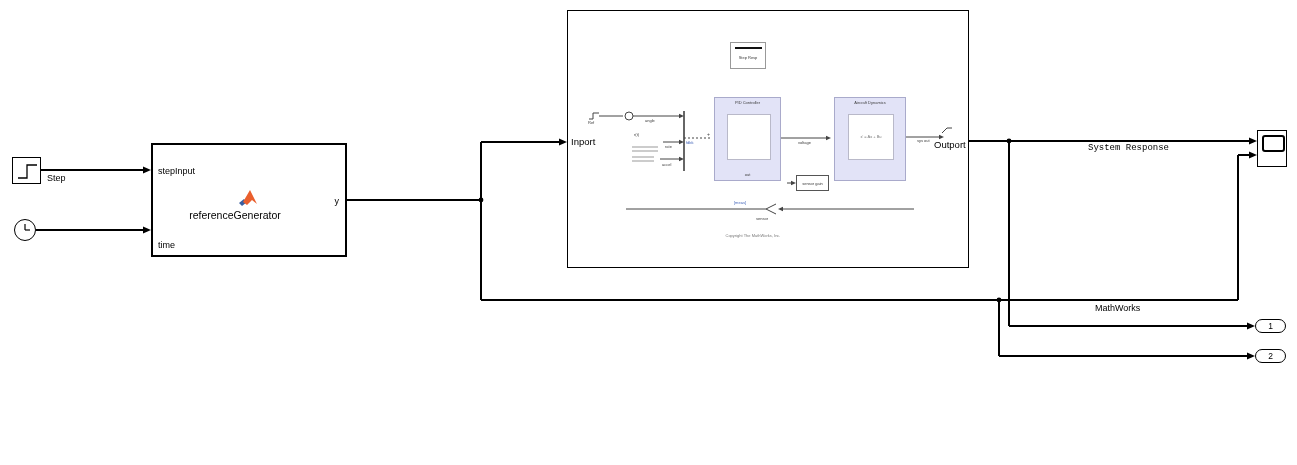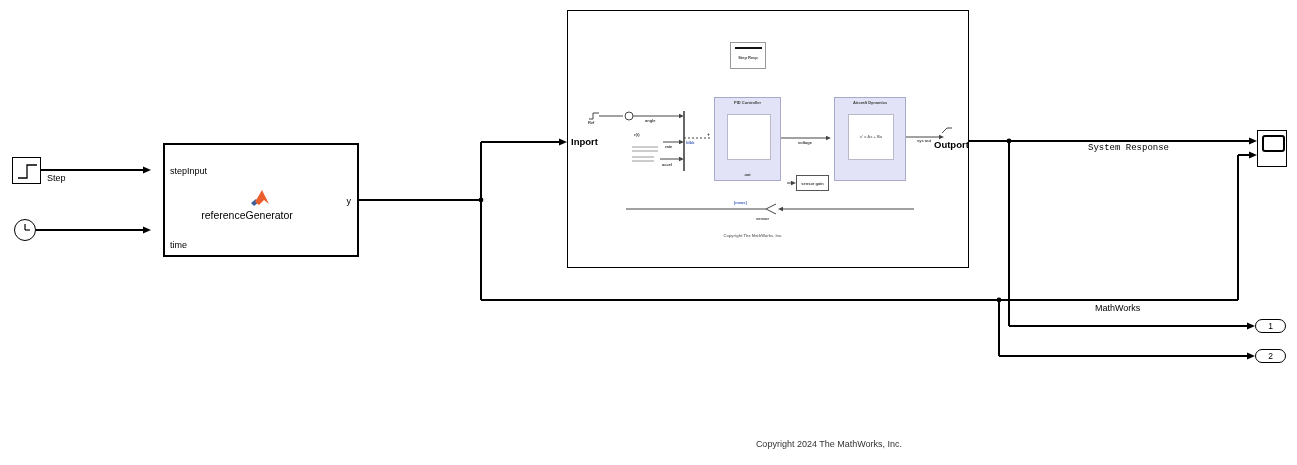--- a/index.html
+++ b/index.html
@@ -4,21 +4,21 @@
 <style>
   html,body{margin:0;padding:0;background:#fff;}
   #canvas{
     position:relative;width:1297px;height:465px;background:#ffffff;
     font-family:"Liberation Sans",sans-serif;color:#000;overflow:hidden;
   }
   .lbl{position:absolute;font-size:9px;color:#000;white-space:nowrap;}
   
   .block{position:absolute;background:#fff;border:1px solid #000;box-sizing:border-box;}
   #refgen{border-width:2px;}
-  #subsystem{border-width:1.5px;font-weight:bold;}
+  #subsystem{border-width:1.5px;}
   #clock{border-radius:50%;}
   .pill{
     position:absolute;width:31px;height:14px;border:1.4px solid #000;border-radius:8px;
     box-sizing:border-box;background:#fff;display:flex;align-items:center;justify-content:center;
     font-size:8.5px;
   }
   #scope{border-width:1.5px;}
   #scope .screen{
     position:absolute;left:4px;top:4px;width:19px;height:13px;
     border:2px solid #000;border-radius:3px;background:#fff;
@@ -87,21 +87,21 @@
   </div>
   <div class="lbl" style="left:47px;top:173px;">Step</div>
 
   <div class="block" id="clock" style="left:14px;top:219px;width:22px;height:22px;border-width:1.2px;">
     <svg width="20" height="20">
       <line x1="10" y1="10" x2="10" y2="4" stroke="#000" stroke-width="1.2"></line>
       <line x1="10" y1="10" x2="15" y2="10" stroke="#000" stroke-width="1.2"></line>
     </svg>
   </div>
 
-  <div class="block" id="refgen" style="left:151px;top:143px;width:196px;height:114px;margin-left:12px;">
+  <div class="block" id="refgen" style="left:151px;top:143px;width:196px;height:114px;">
     <div class="lbl" style="left:5px;top:21px;">stepInput</div>
     <div class="lbl" style="left:5px;top:95px;">time</div>
     <div class="lbl" style="right:6px;top:51px;left:auto;">y</div>
     <svg style="left:86px;top:44px;" width="20" height="18">
       <polygon points="0,14 5,10 8,13 3,17" fill="#3a5f9f"></polygon>
       <polygon points="4,13 11,1 18,15 13,11 8,16" fill="#ea5f2d"></polygon>
     </svg>
     <div class="lbl" style="left:0;top:64px;width:164px;text-align:center;font-size:10.5px;">referenceGenerator</div>
   </div>
 
@@ -186,15 +186,14 @@
   <div class="pill" style="left:1255px;top:319px;">
     <span>1</span>
   </div>
   <div class="pill" style="left:1255px;top:349px;">
     <span>2</span>
   </div>
 
   <div class="lbl" style="left:1088px;top:143px;font-family:Liberation Mono, monospace;">System Response</div>
   <div class="lbl" style="left:1095px;top:303px;">MathWorks</div>
 
-  <div class="lbl" style="left:574px;top:439px;width:510px;text-align:center;color:#333;">Copyright 2024 The MathWorks, Inc.</div>
 
 </div>
 
 </body></html>

